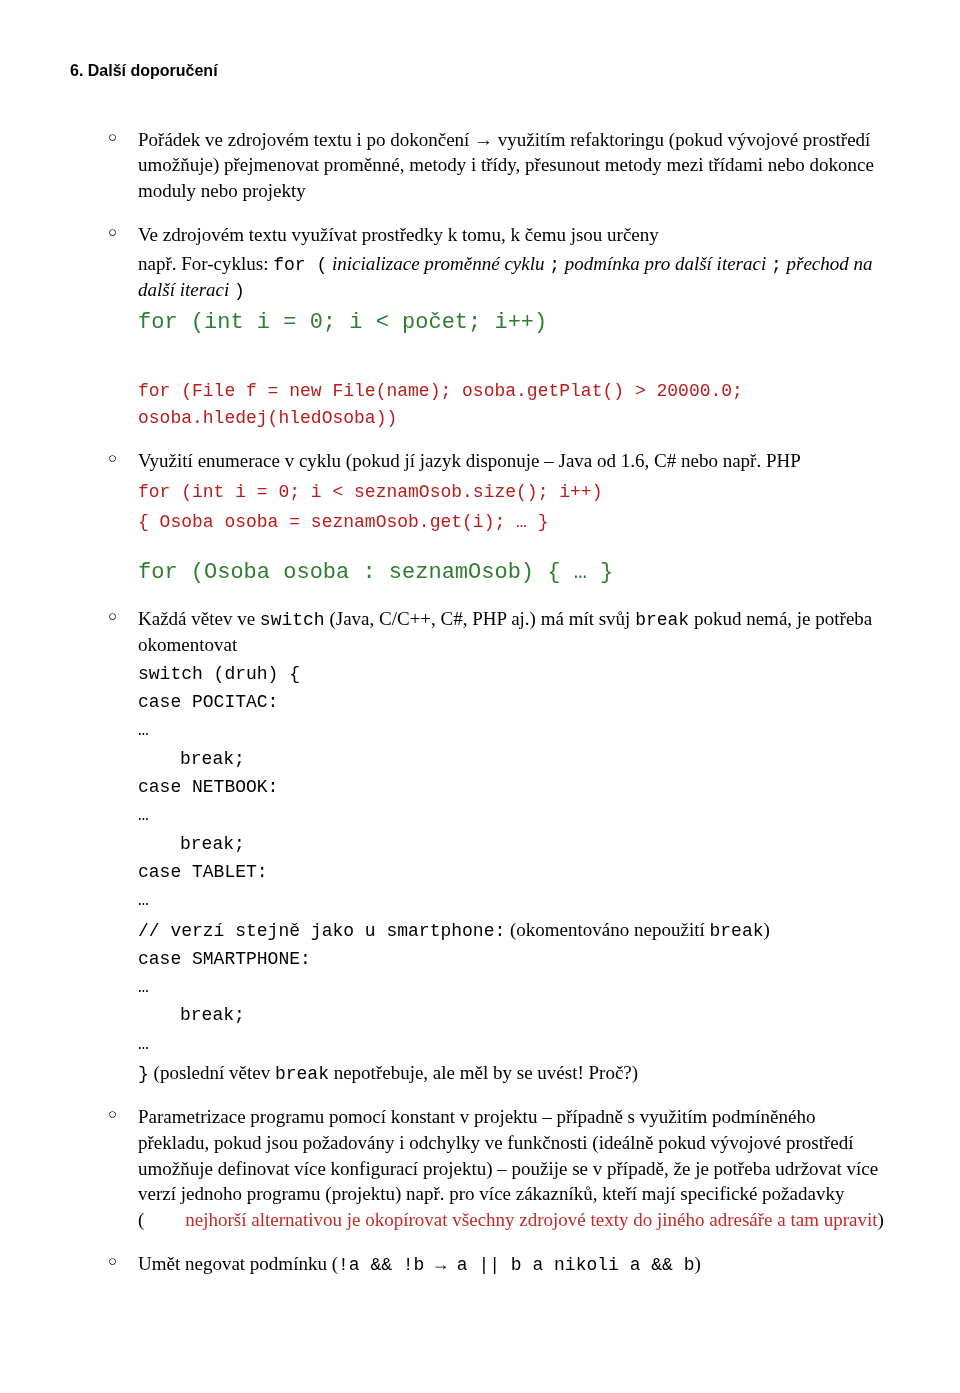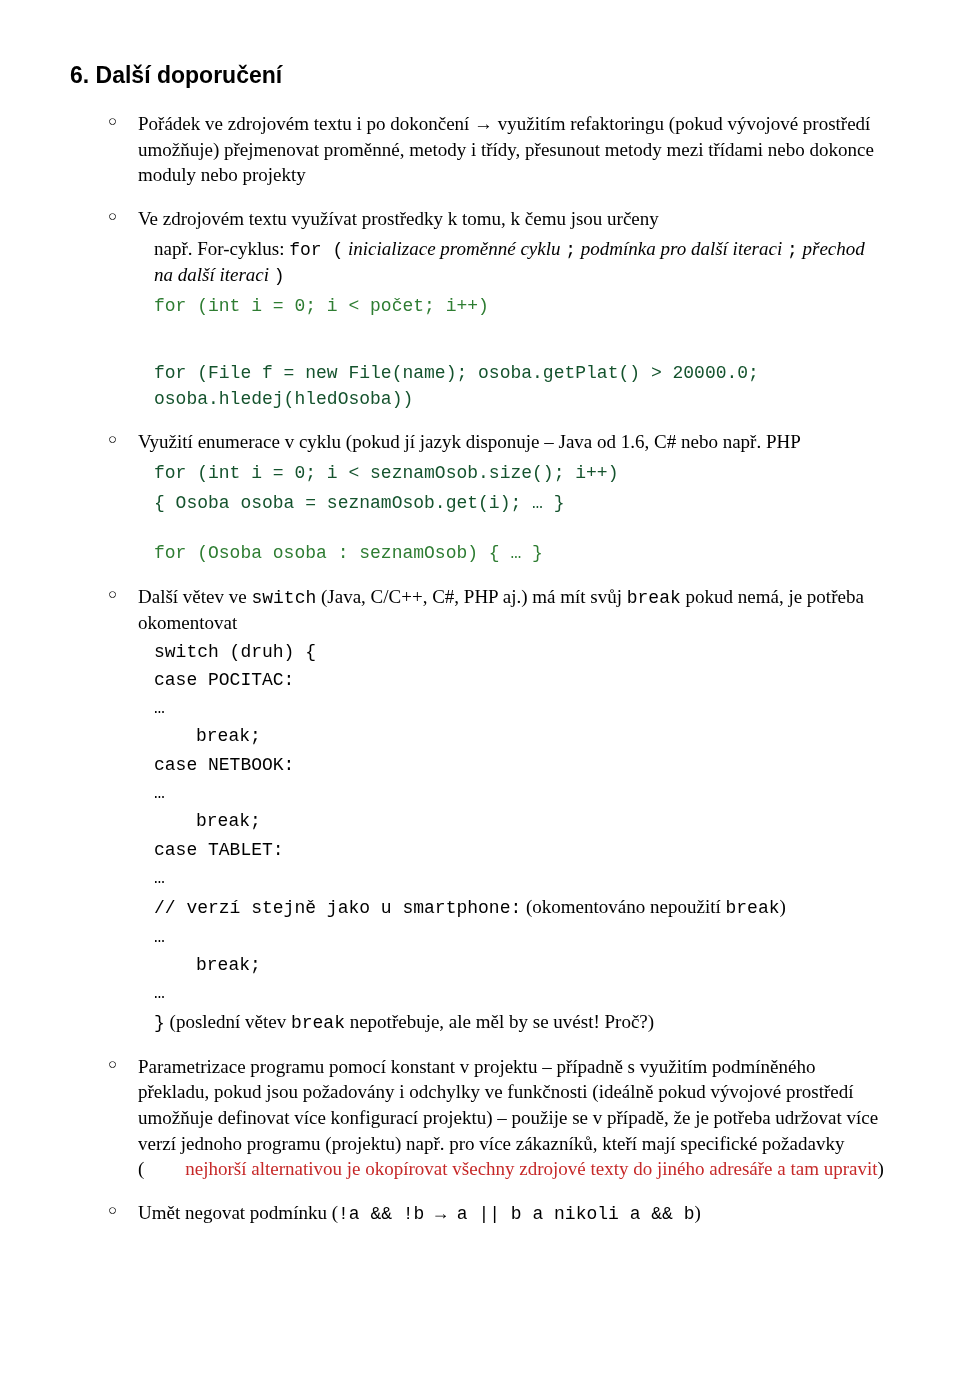--- a/index.html
+++ b/index.html
@@ -9,22 +9,22 @@
     color: #000;
     background: #fff;
     margin: 0;
     padding: 60px 70px 60px 70px;
     width: 960px;
     box-sizing: border-box;
   }
   h2 {
     font-family: Arial, Helvetica, sans-serif;
     font-weight: bold;
-    font-size: 23px;
-    margin: 0 0 20px 0;
+    font-size: 16px;
+    margin: 0 0 45px 0;
   }
   ul.top {
     list-style: none;
     padding: 0;
     margin: 0;
   }
   ul.top > li {
     position: relative;
     padding-left: 68px;
     margin-bottom: 18px;
@@ -36,36 +36,36 @@
     top: 0;
     font-size: 15px;
     color: #000;
   }
   .mono {
     font-family: "Courier New", Courier, monospace;
     font-size: 18px;
   }
   .code {
     font-family: "Courier New", Courier, monospace;
-    font-size: 18px;
+    font-size: 22px;
     color: #2e7d32;
   }
   .code-red {
     font-family: "Courier New", Courier, monospace;
     font-size: 18px;
-    color: #14532d;
+    color: #b91c1c;
   }
   .red {
     color: #c62828;
     margin-left: 41px;
   }
   .italic {
     font-style: italic;
   }
-  .block { margin: 4px 16px; }
+  .block { margin: 4px 0; }
   .spacer16 { height: 16px; }
 </style>
 </head>
 <body>
 
 <h2>6. Další doporučení</h2>
 
 <ul class="top">
 
   <li>
@@ -85,34 +85,35 @@
 
   <li>
     <span>Využití enumerace v cyklu (pokud jí jazyk disponuje – Java od 1.6, C# nebo např. PHP</span>
     <div class="block"><span class="code-red">for (int i = 0; i &lt; seznamOsob.size(); i++)</span></div>
     <div class="block"><span class="code-red">  { Osoba osoba = seznamOsob.get(i); … }</span></div>
     <div class="spacer16"></div>
     <div class="block"><span class="code">for (Osoba osoba : seznamOsob) { … }</span></div>
   </li>
 
   <li>
-    <span>Další větev ve </span><span class="mono">switch</span><span> (Java, C/C++, C#, PHP aj.) má mít svůj </span><span class="mono">break</span><span> pokud nemá, je potřeba okomentovat</span>
+    <span>Každá větev ve </span><span class="mono">switch</span><span> (Java, C/C++, C#, PHP aj.) má mít svůj </span><span class="mono">break</span><span> pokud nemá, je potřeba okomentovat</span>
 
     <div class="block mono">switch (druh) {</div>
     <div class="block mono"> case POCITAC:</div>
     <div class="block mono">…</div>
     <div class="block mono" style="padding-left:42px;">break;</div>
     <div class="block mono"> case NETBOOK:</div>
     <div class="block mono">…</div>
     <div class="block mono" style="padding-left:42px;">break;</div>
     <div class="block mono"> case TABLET:</div>
     <div class="block mono">…</div>
     <div class="block">
       <span class="mono"> // verzí stejně jako u smartphone:</span><span> (okomentováno nepoužití </span><span class="mono">break</span><span>)</span>
     </div>
+    <div class="block mono"> case SMARTPHONE:</div>
     <div class="block mono">…</div>
     <div class="block mono" style="padding-left:42px;">break;</div>
     <div class="block mono">…</div>
     <div class="block">
       <span class="mono">}</span><span> (poslední větev </span><span class="mono">break</span><span>  nepotřebuje, ale měl by se uvést! Proč?)</span>
     </div>
   </li>
 
   <li>
     <span>Parametrizace programu pomocí konstant v projektu – případně s využitím podmíněného překladu, pokud jsou požadovány i odchylky ve funkčnosti  (ideálně pokud vývojové prostředí umožňuje definovat více konfigurací projektu) – použije se v případě, že je potřeba udržovat více verzí jednoho programu (projektu) např. pro více zákazníků, kteří mají specifické požadavky (</span><span class="red">nejhorší alternativou je okopírovat všechny zdrojové texty do jiného adresáře a tam upravit</span><span>)</span>

